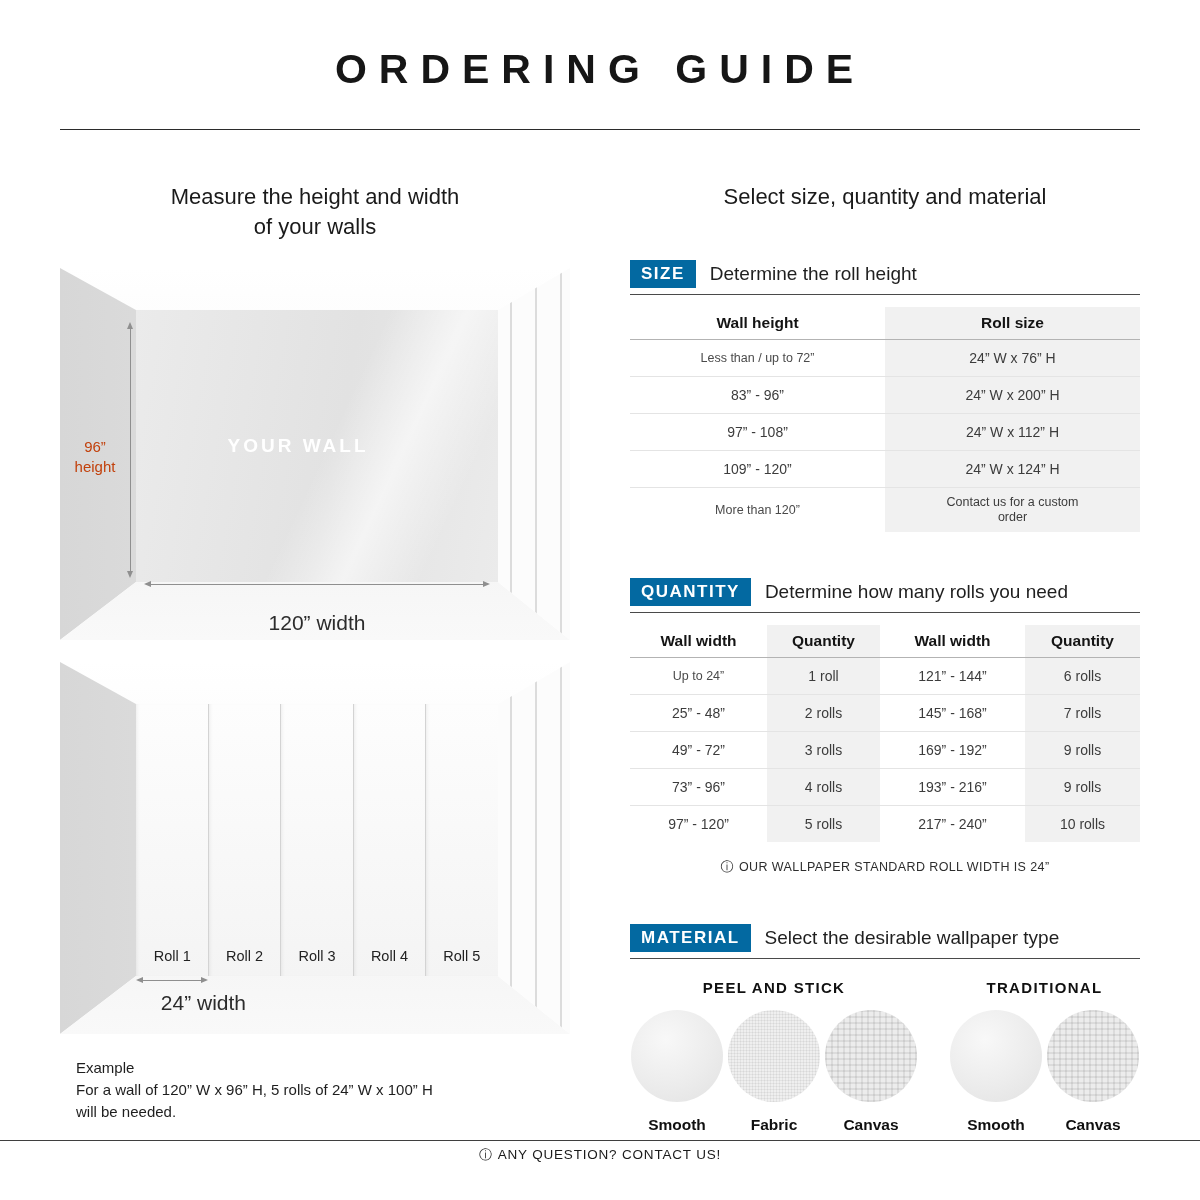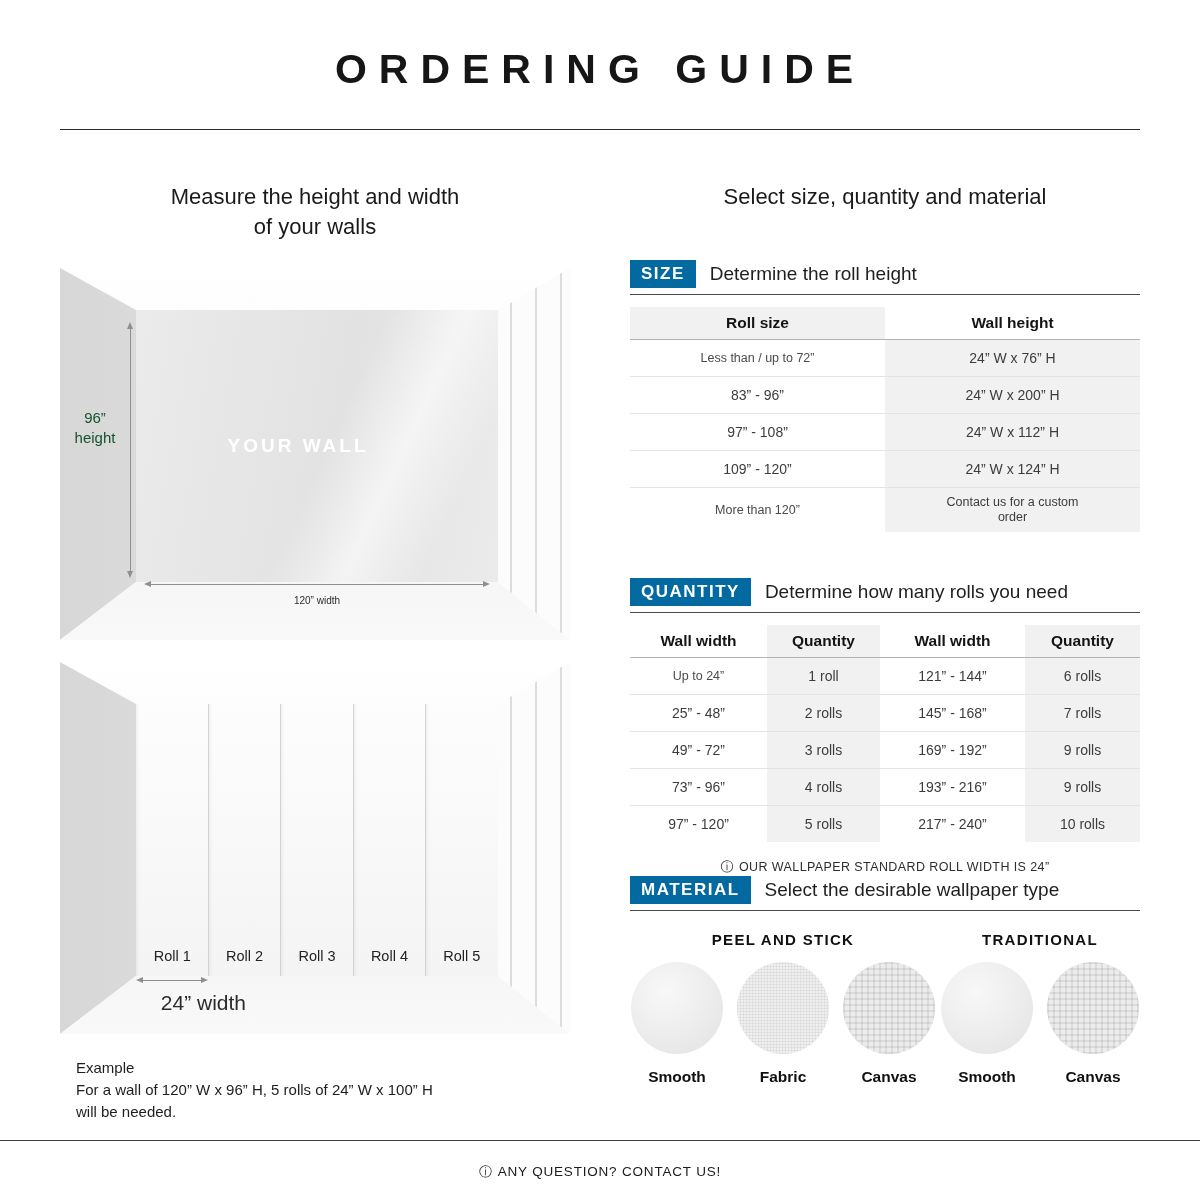--- a/index.html
+++ b/index.html
@@ -32,37 +32,37 @@
   .dim::before, .dim::after { content:""; position:absolute; width:0; height:0; }
   .dim-v { left:70px; top:58px; width:1px; height:248px; }
   .dim-v::before { left:-3px; top:-7px; border:3.5px solid transparent; border-bottom:7px solid #8f8f8f; }
   .dim-v::after  { left:-3px; bottom:-7px; border:3.5px solid transparent; border-top:7px solid #8f8f8f; }
   .dim-h { height:1px; }
   .dim-h::before { left:-7px; top:-3px; border:3.5px solid transparent; border-right:7px solid #8f8f8f; }
   .dim-h::after  { right:-7px; top:-3px; border:3.5px solid transparent; border-left:7px solid #8f8f8f; }
   .dim-h1 { left:88px; top:316px; width:338px; }
   .dim-h2 { left:80px; top:318px; width:64px; }
 
-  .dim-v-label { position:absolute; left:4px; top:140px; width:62px; text-align:center; font-size:15px; line-height:20px; color:#14532d; }
-  .dim-h1-label { position:absolute; left:88px; top:327px; width:338px; text-align:center; font-size:10px; color:#2c2c2c; }
+  .dim-v-label { position:absolute; left:4px; top:169px; width:62px; text-align:center; font-size:15px; line-height:20px; color:#c2410c; }
+  .dim-h1-label { position:absolute; left:88px; top:343px; width:338px; text-align:center; font-size:21px; color:#2c2c2c; }
   .dim-h2-label { position:absolute; left:38px; top:329px; width:148px; text-align:right; font-size:21px; color:#2c2c2c; }
 
   .panels { position:absolute; left:76px; top:42px; width:362px; height:272px; display:flex; }
   .panel { flex:1; background:linear-gradient(to bottom,#fdfdfd,#f4f4f4); border-right:1px solid #d3d3d3; box-shadow:inset 3px 0 4px -3px rgba(0,0,0,0.10); }
   .panel:last-child { border-right:none; }
   .roll-labels { position:absolute; left:76px; top:286px; width:362px; display:flex; }
   .roll-label { flex:1; text-align:center; font-size:14.5px; color:#222; }
 
   .example { margin:22px 0 0 16px; font-size:15px; line-height:22px; color:#1e1e1e; }
 
   
   .section-head { display:flex; align-items:center; gap:14px; border-bottom:1px solid #4a4a4a; padding-bottom:6px; }
   .size-section .section-head { margin-top:48px; }
   .quantity-section .section-head { margin-top:46px; }
-  .material-section .section-head { }
+  .material-section .section-head { margin-top:48px; }
   .badge { background:#0369a1; color:#fff; font-size:17px; font-weight:700; letter-spacing:1.5px; padding:4px 11px; }
   .section-desc { font-size:19px; color:#1f1f1f; }
 
   .table { width:100%; margin-top:12px; }
   .tr { display:grid; border-bottom:1px solid #e4e4e4; }
   .tr:last-child { border-bottom:none; }
   .tr.head { border-bottom:1px solid #b3b3b3; }
   .td { min-height:36px; display:flex; align-items:center; justify-content:center; text-align:center; font-size:14px; color:#3c3c3c; padding:2px 4px; }
   .tr.head .td { font-weight:700; font-size:15.5px; color:#141414; min-height:32px; }
   .shade { background:#f1f1f1; }
@@ -71,33 +71,33 @@
   .td.contact span { max-width:150px; display:block; }
   .size-table .tr { grid-template-columns:1fr 1fr; }
   .size-table .tr.tall .td { min-height:44px; }
   .qty-table .tr { grid-template-columns:137px 113px 145px 115px; }
 
   .note { margin-top:16px; text-align:center; font-size:12.5px; letter-spacing:0.4px; color:#2d2d2d; }
   .info-icon { margin-right:5px; font-size:13px; color:#2d2d2d; }
 
   .material-groups { display:flex; justify-content:space-between; margin-top:20px; }
   .group-title { text-align:center; font-size:15px; font-weight:700; letter-spacing:1.3px; color:#101010; }
-  .options { display:flex; gap:12px; margin-top:14px; }
+  .options { display:flex; gap:3px; margin-top:14px; }
   .option { display:flex; flex-direction:column; align-items:center; width:94px; }
   .swatch { width:92px; height:92px; border-radius:50%; }
   .swatch.smooth { background:radial-gradient(circle at 38% 32%, #f8f8f8 0%, #ececec 55%, #e1e1e1 100%); }
   .swatch.fabric { background-color:#efefef;
     background-image:repeating-linear-gradient(0deg, rgba(0,0,0,0.05) 0 1px, transparent 1px 3px),
                      repeating-linear-gradient(90deg, rgba(0,0,0,0.05) 0 1px, transparent 1px 3px); }
   .swatch.canvas { background-color:#ececec;
     background-image:repeating-linear-gradient(0deg, rgba(0,0,0,0.07) 0 2px, transparent 2px 6px),
                      repeating-linear-gradient(90deg, rgba(0,0,0,0.07) 0 2px, transparent 2px 6px); }
   .opt-label { margin-top:14px; font-size:15.5px; font-weight:700; color:#101010; }
 
-  .footer { position:absolute; left:0; top:1140px; width:1200px; border-top:1px solid #3f3f3f; padding-top:22px; text-align:center; font-size:13.5px; letter-spacing:0.8px; color:#1b1b1b; }
+  .footer { position:absolute; left:0; top:1140px; width:1200px; border-top:1px solid #3f3f3f; padding-top:5px; text-align:center; font-size:13.5px; letter-spacing:0.8px; color:#1b1b1b; }
 </style>
 </head>
 <body>
 
 <div id="page">
 
   <div class="page-title">ORDERING GUIDE</div>
   <div class="title-divider"></div>
 
   <div class="content">
@@ -160,22 +160,22 @@
     <div class="right-col">
       <div class="col-heading">Select size, quantity and material</div>
 
       <div class="size-section">
         <div class="section-head">
           <span class="badge">SIZE</span>
           <span class="section-desc">Determine the roll height</span>
         </div>
         <div class="table size-table">
           <div class="tr head">
+            <div class="td">Wall height</div>
             <div class="td shade">Roll size</div>
-            <div class="td">Wall height</div>
           </div>
           <div class="tr">
             <div class="td small">Less than / up to 72”</div>
             <div class="td shade">24” W x 76” H</div>
           </div>
           <div class="tr">
             <div class="td">83” - 96”</div>
             <div class="td shade">24” W x 200” H</div>
           </div>
           <div class="tr">

